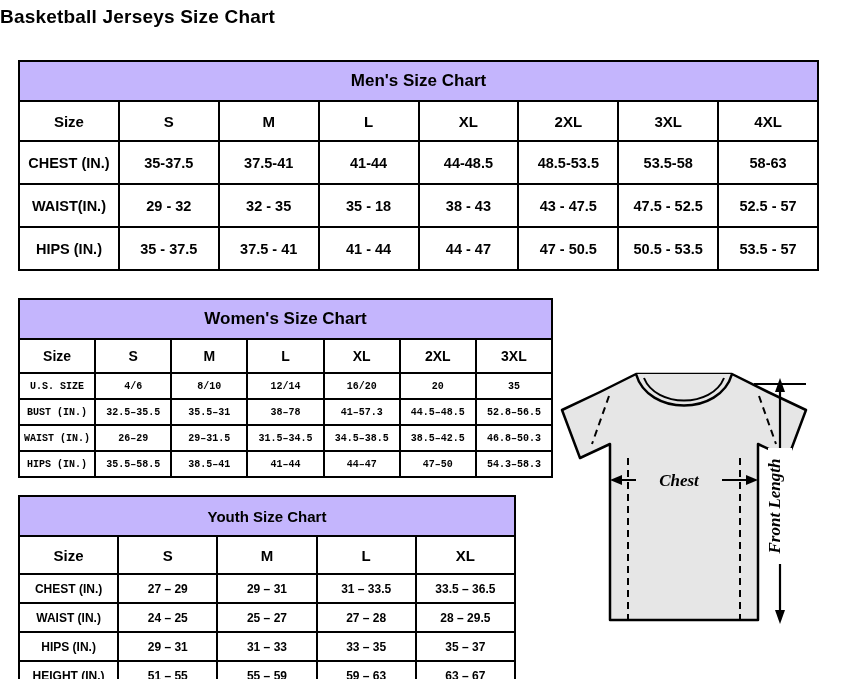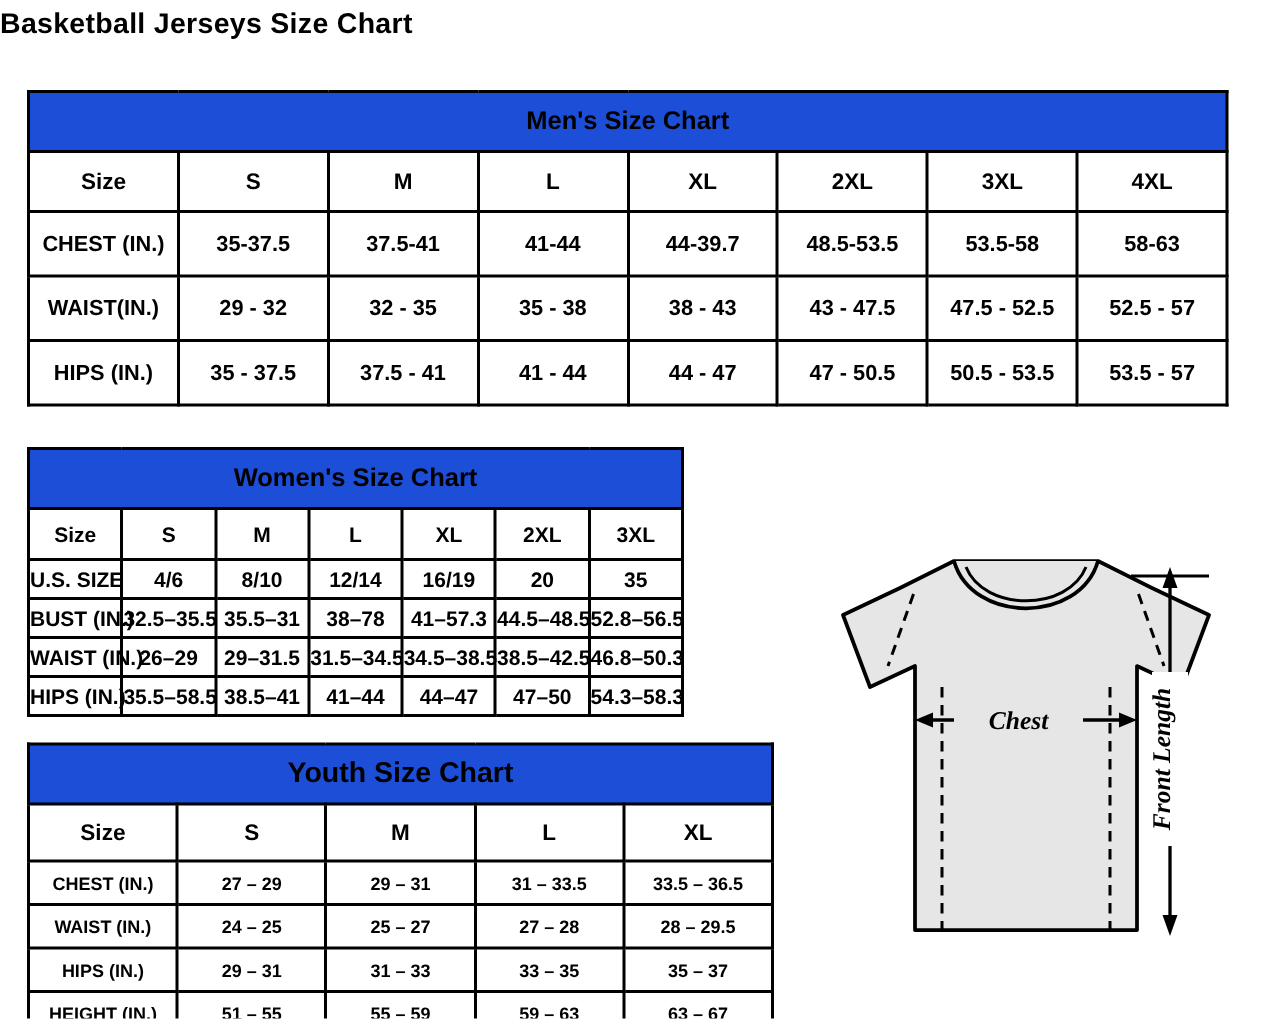--- a/index.html
+++ b/index.html
@@ -33,21 +33,21 @@
   }
   table.size-table td, table.size-table th {
     border: 2px solid #000;
     text-align: center;
     vertical-align: middle;
     font-weight: bold;
     padding: 0;
     white-space: nowrap;
   }
   .caption-cell {
-    background: #1d4ed8;
+    background: #c4b5fd;
   }
 
   
   #men-chart {
     position: absolute;
     left: 18px;
     top: 60px;
     width: 801px;
   }
   #men-chart .caption-cell {
@@ -65,49 +65,50 @@
   }
   #men-chart .rowlabel {
     font-size: 13.5px;
   }
 
   
   #women-chart {
     position: absolute;
     left: 18px;
     top: 298px;
-    width: 438px;
+    width: 535px;
   }
   #women-chart .caption-cell {
     height: 38px;
     font-size: 17px;
   }
   #women-chart .hdr-row td {
     height: 32px;
     font-size: 14px;
     background: #fff;
   }
   #women-chart .body-row td {
     height: 24px;
-    font-size: 14px;
+    font-size: 10px;
+    font-family: Liberation Mono, monospace;
   }
   #women-chart .rowlabel {
     font-size: 11px;
   }
 
   
   #youth-chart {
     position: absolute;
     left: 18px;
     top: 495px;
     width: 498px;
   }
   #youth-chart .caption-cell {
     height: 38px;
-    font-size: 19px;
+    font-size: 15px;
   }
   #youth-chart .hdr-row td {
     height: 36px;
     font-size: 15px;
     background: #fff;
   }
   #youth-chart .body-row td {
     height: 27px;
     font-size: 12px;
   }
@@ -160,30 +161,30 @@
       <td style="width:99px">XL</td>
       <td style="width:99px">2XL</td>
       <td style="width:99px">3XL</td>
       <td style="width:99px">4XL</td>
     </tr>
     <tr class="body-row">
       <td class="rowlabel">CHEST (IN.)</td>
       <td>35-37.5</td>
       <td>37.5-41</td>
       <td>41-44</td>
-      <td>44-39.7</td>
+      <td>44-48.5</td>
       <td>48.5-53.5</td>
       <td>53.5-58</td>
       <td>58-63</td>
     </tr>
     <tr class="body-row">
       <td class="rowlabel">WAIST(IN.)</td>
       <td>29 - 32</td>
       <td>32 - 35</td>
-      <td>35 - 38</td>
+      <td>35 - 18</td>
       <td>38 - 43</td>
       <td>43 - 47.5</td>
       <td>47.5 - 52.5</td>
       <td>52.5 - 57</td>
     </tr>
     <tr class="body-row">
       <td class="rowlabel">HIPS (IN.)</td>
       <td>35 - 37.5</td>
       <td>37.5 - 41</td>
       <td>41 - 44</td>
@@ -207,21 +208,21 @@
       <td style="width:75px">L</td>
       <td style="width:75px">XL</td>
       <td style="width:75px">2XL</td>
       <td style="width:75px">3XL</td>
     </tr>
     <tr class="body-row">
       <td class="rowlabel">U.S. SIZE</td>
       <td>4/6</td>
       <td>8/10</td>
       <td>12/14</td>
-      <td>16/19</td>
+      <td>16/20</td>
       <td>20</td>
       <td>35</td>
     </tr>
     <tr class="body-row">
       <td class="rowlabel">BUST  (IN.)</td>
       <td>32.5–35.5</td>
       <td>35.5–31</td>
       <td>38–78</td>
       <td>41–57.3</td>
       <td>44.5–48.5</td>

